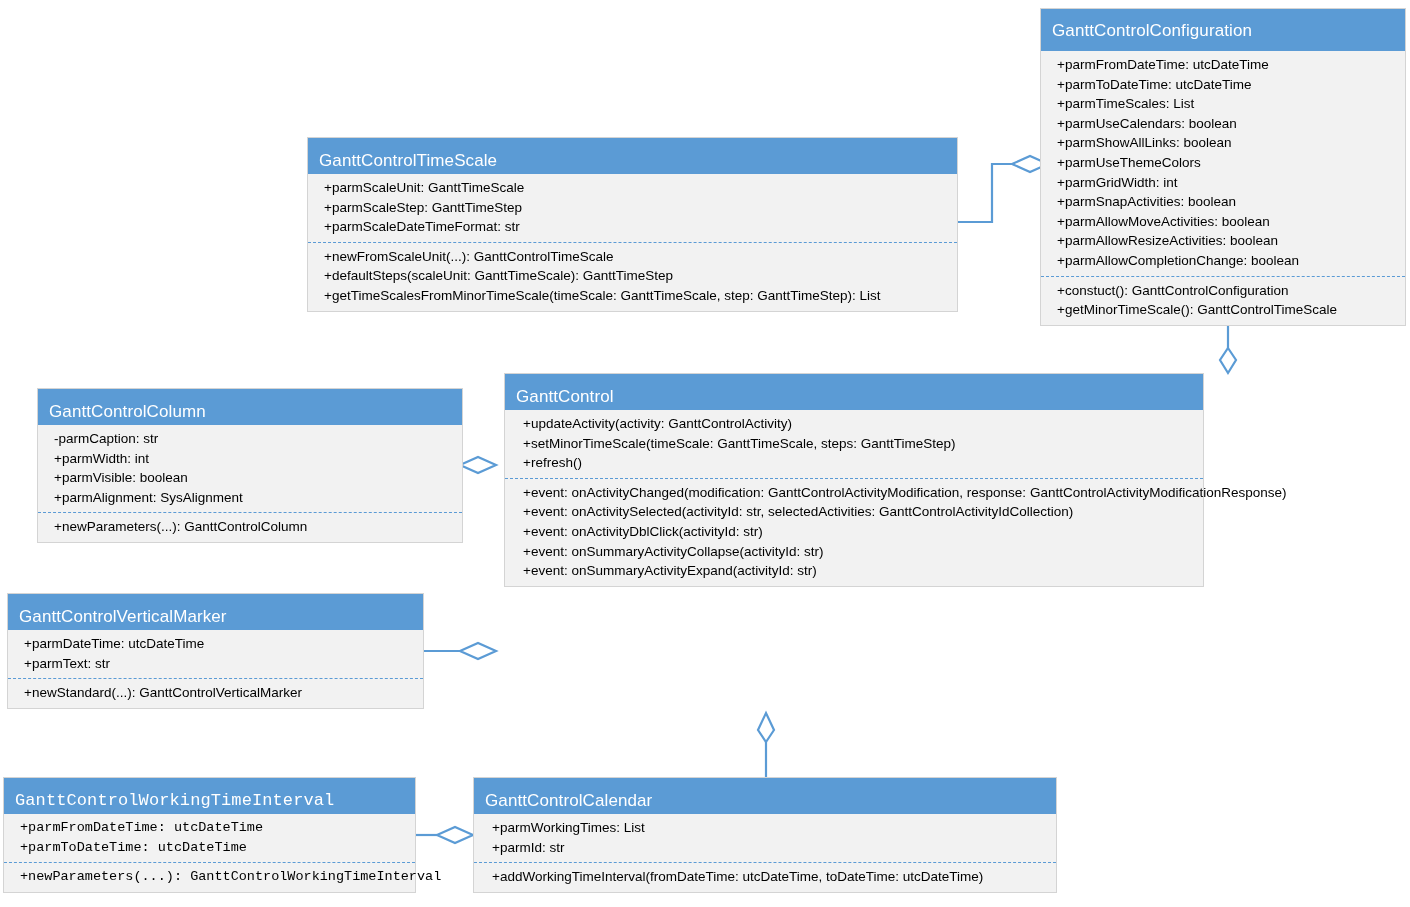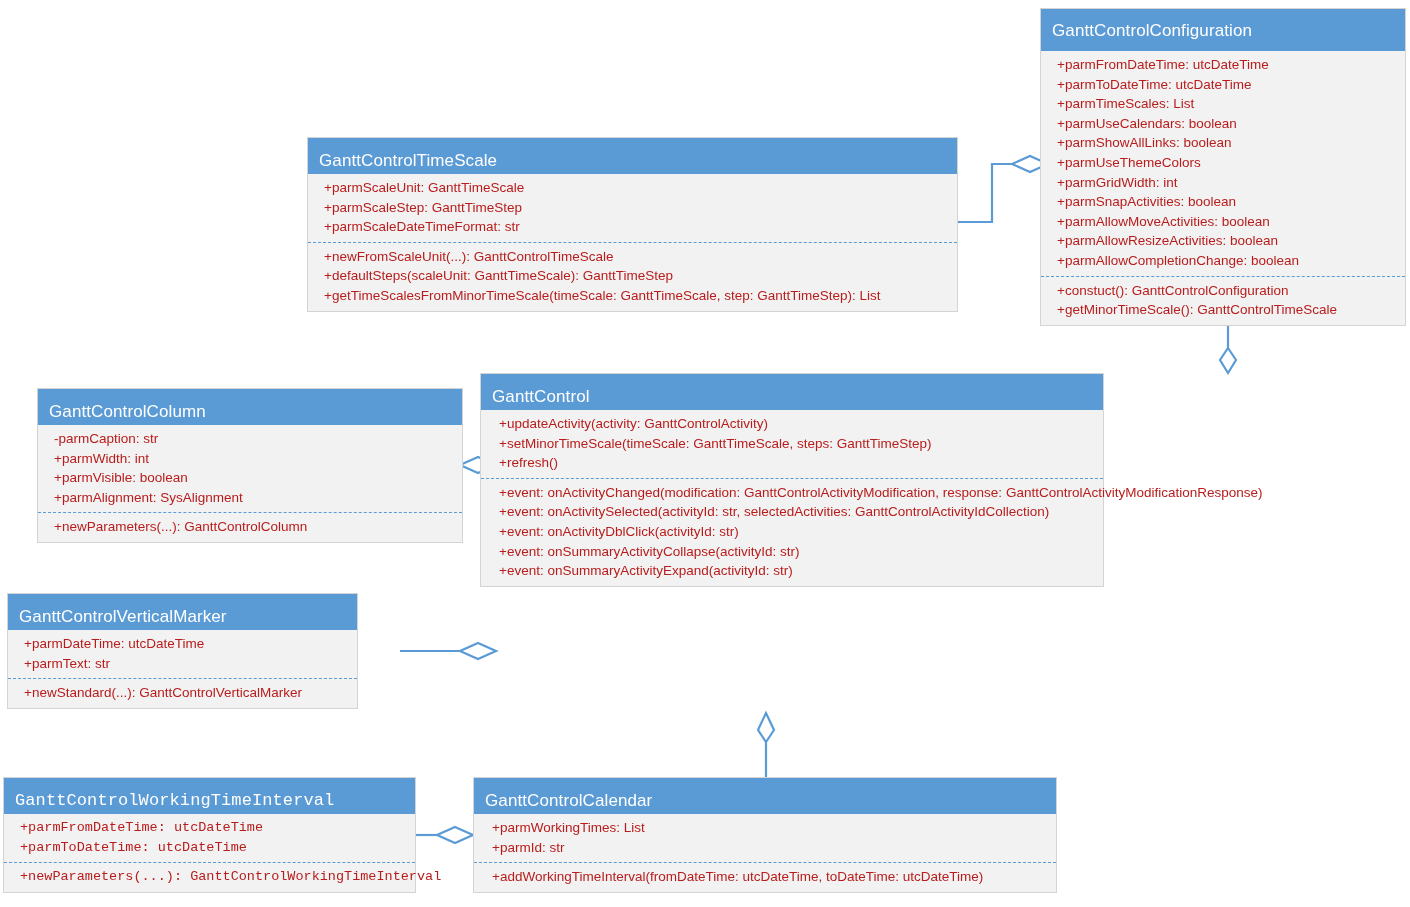--- a/index.html
+++ b/index.html
@@ -42,34 +42,34 @@
     white-space: nowrap;
   }
   .uml-section {
     padding: 4px 0 5px 0;
     position: relative;
   }
   .uml-section + .uml-section {
     border-top: 1px dashed #5B9BD5;
   }
   .uml-row {
-    color: #b91c1c;
+    color: #000000;
     font-size: 13.5px;
     line-height: 19.6px;
     white-space: nowrap;
     padding-left: 16px;
     overflow: visible;
   }
 
   
   #cls-config      { left: 1040px; top: 8px;   width: 366px; }
   #cls-timescale   { left: 307px;  top: 137px; width: 651px; }
   #cls-column      { left: 37px;   top: 388px; width: 426px; }
-  #cls-ganttcontrol{ left: 480px;  top: 373px; width: 624px; }
-  #cls-vmarker     { left: 7px;    top: 593px; width: 351px; }
+  #cls-ganttcontrol{ left: 504px;  top: 373px; width: 700px; }
+  #cls-vmarker     { left: 7px;    top: 593px; width: 417px; }
   #cls-wti         { left: 3px;    top: 777px; width: 413px; font-family: Liberation Mono, monospace; }
   #cls-calendar    { left: 473px;  top: 777px; width: 584px; }
 
   #cls-config .uml-header      { padding-top: 13px; padding-bottom: 12px; }
   #cls-ganttcontrol .uml-row   { padding-left: 18px; }
   #cls-calendar .uml-row       { padding-left: 18px; }
 </style>
 </head>
 <body>
 

